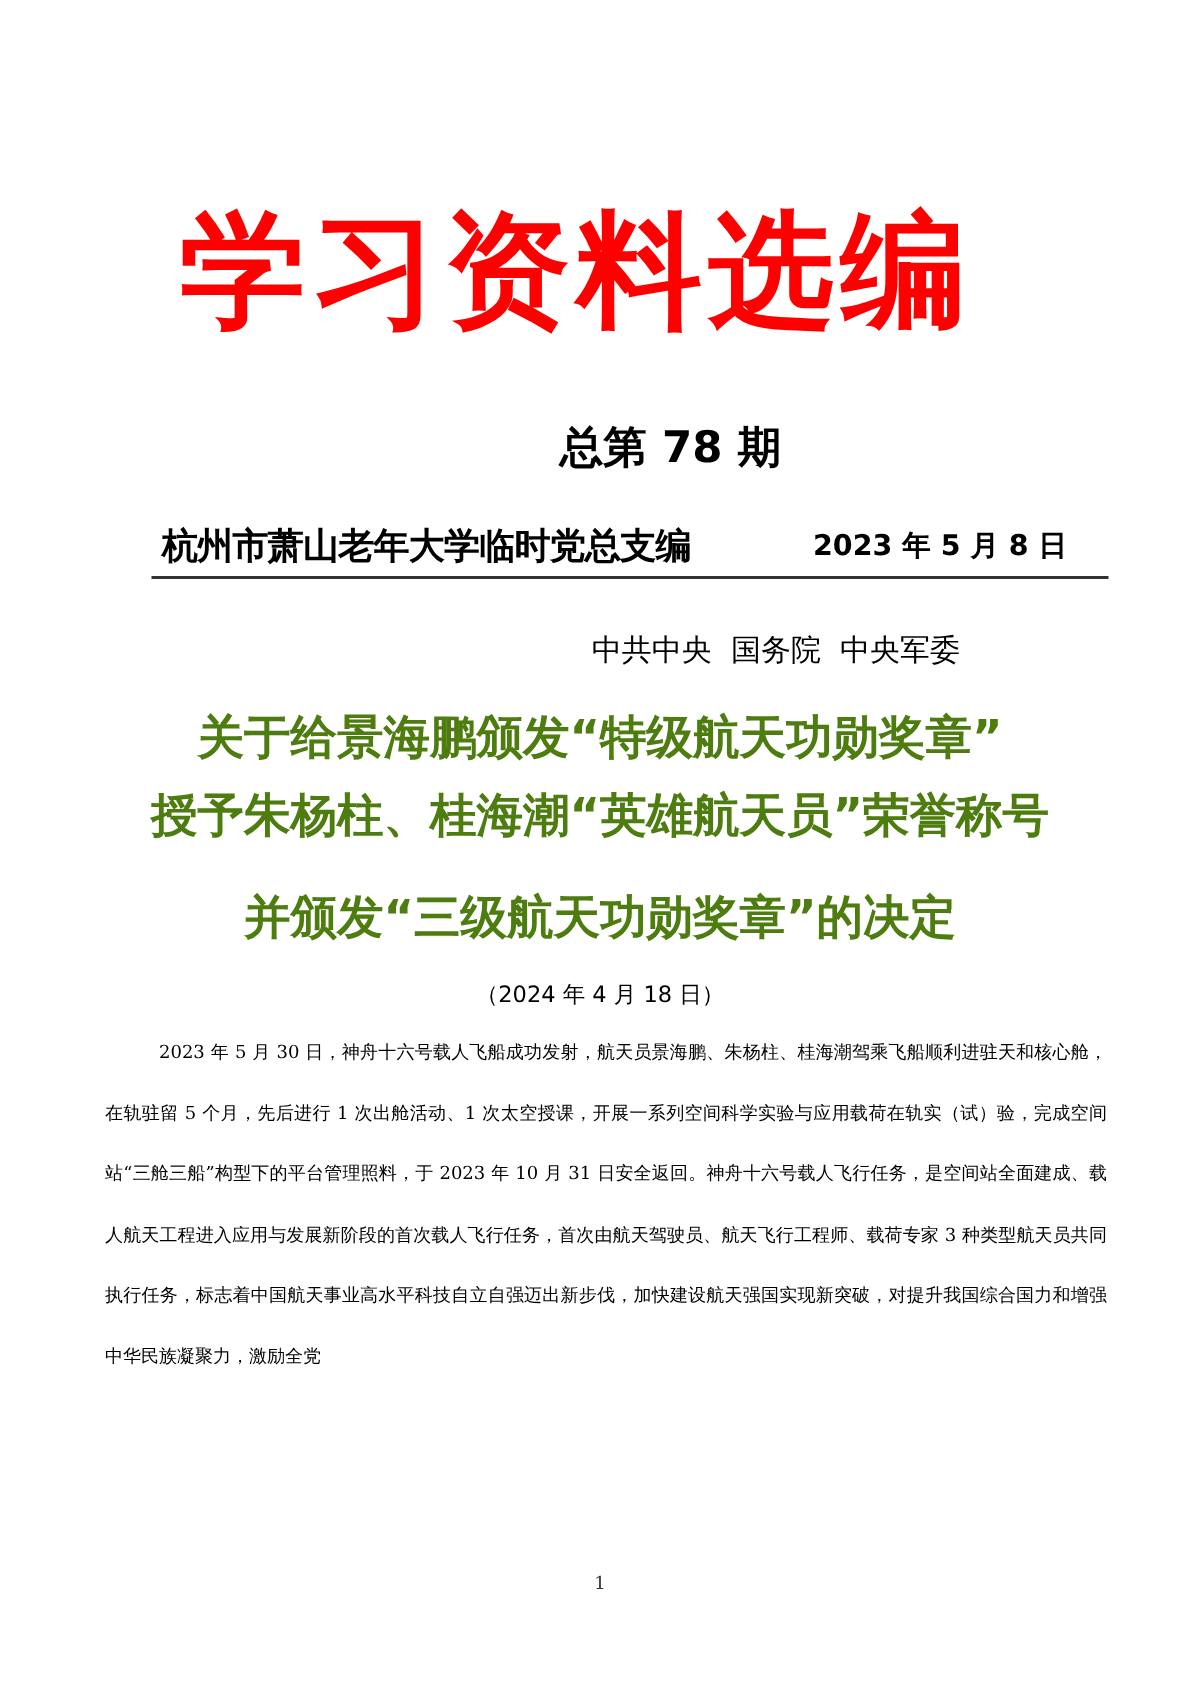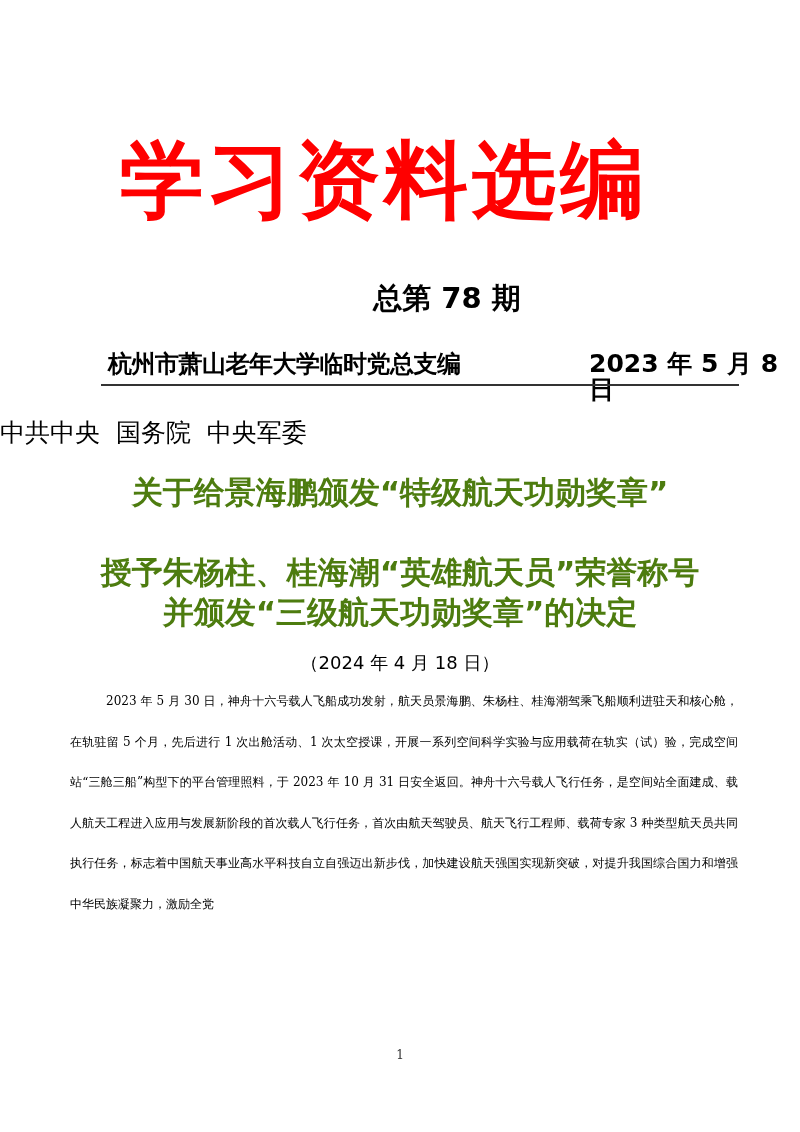--- a/index.html
+++ b/index.html
@@ -1,41 +1,41 @@
 <!DOCTYPE html>
 <html><head>
 <meta charset="utf-8">
 <style>
   html, body { margin:0; padding:0; background:#ffffff; }
   body { width:800px; height:1132px; position:relative; overflow:hidden; font-family:"DejaVu Sans", sans-serif; color:#000; }
   .abs { position:absolute; }
   .masthead { left:0; width:768px; top:130px; text-align:center; color:#ff0000; font-size:84px; font-weight:bold; letter-spacing:4px; line-height:100px; }
   .issue { left:0; width:800px; top:280px; text-align:center; font-size:29px; font-weight:bold; line-height:36px;padding-left:47px; }
   .publisher { left:108px; top:351px; font-size:24px; font-weight:bold; line-height:26px; letter-spacing:-0.5px; }
-  .pubdate { left:542px; top:351px; font-size:25px; font-weight:bold; line-height:26px;margin-left:47px; }
+  .pubdate { left:542px; top:351px; font-size:19px; font-weight:bold; line-height:26px; }
   .rule { left:101px; top:384px; width:638px; height:2px; background:#333; }
-  .issuers { left:0; width:640px; top:415px; text-align:left; font-size:25px; line-height:36px; font-family:"DejaVu Sans", sans-serif; }
+  .issuers { left:0; width:640px; top:415px; text-align:right; font-size:20px; line-height:36px; font-family:"DejaVu Sans", sans-serif; }
   .title-line { left:0; width:800px; text-align:center; color:#4d7c0f; font-size:31px; font-weight:bold; line-height:40px; }
-  .dateline { left:0; width:800px; top:651px; text-align:center; font-size:18px; line-height:24px; }
+  .dateline { left:0; width:800px; top:651px; text-align:center; font-size:15px; line-height:24px; }
   .para { left:70px; width:668px; top:681px; font-family:"DejaVu Serif", serif; font-size:12px; line-height:40.5px; text-align:justify; text-indent:36px; }
   .pagenum { left:0; width:800px; top:1048px; text-align:center; font-family:"DejaVu Serif", serif; font-size:12px; color:#333; }
 </style>
 </head>
 <body>
 
 <div class="abs masthead">学习资料选编</div>
 <div class="abs issue">总第 78 期</div>
 
 <div class="abs publisher">杭州市萧山老年大学临时党总支编</div>
 <div class="abs pubdate">2023 年 5 月 8 日</div>
 <div class="abs rule"></div>
 
 <div class="abs issuers" style="white-space:pre;">中共中央  国务院  中央军委</div>
 
 <div class="abs title-line" style="top:472px;">关于给景海鹏颁发“特级航天功勋奖章”</div>
-<div class="abs title-line" style="top:552px;">授予朱杨柱、桂海潮“英雄航天员”荣誉称号</div>
+<div class="abs title-line" style="top:524px;">授予朱杨柱、桂海潮“英雄航天员”荣誉称号</div>
 <div class="abs title-line" style="top:592px;">并颁发“三级航天功勋奖章”的决定</div>
 
 <div class="abs dateline">（2024 年 4 月 18 日）</div>
 
 <div class="abs para">2023 年 5 月 30 日，神舟十六号载人飞船成功发射，航天员景海鹏、朱杨柱、桂海潮驾乘飞船顺利进驻天和核心舱，在轨驻留 5 个月，先后进行 1 次出舱活动、1 次太空授课，开展一系列空间科学实验与应用载荷在轨实（试）验，完成空间站“三舱三船”构型下的平台管理照料，于 2023 年 10 月 31 日安全返回。神舟十六号载人飞行任务，是空间站全面建成、载人航天工程进入应用与发展新阶段的首次载人飞行任务，首次由航天驾驶员、航天飞行工程师、载荷专家 3 种类型航天员共同执行任务，标志着中国航天事业高水平科技自立自强迈出新步伐，加快建设航天强国实现新突破，对提升我国综合国力和增强中华民族凝聚力，激励全党</div>
 
 <div class="abs pagenum">1</div>
 
 </body></html>

